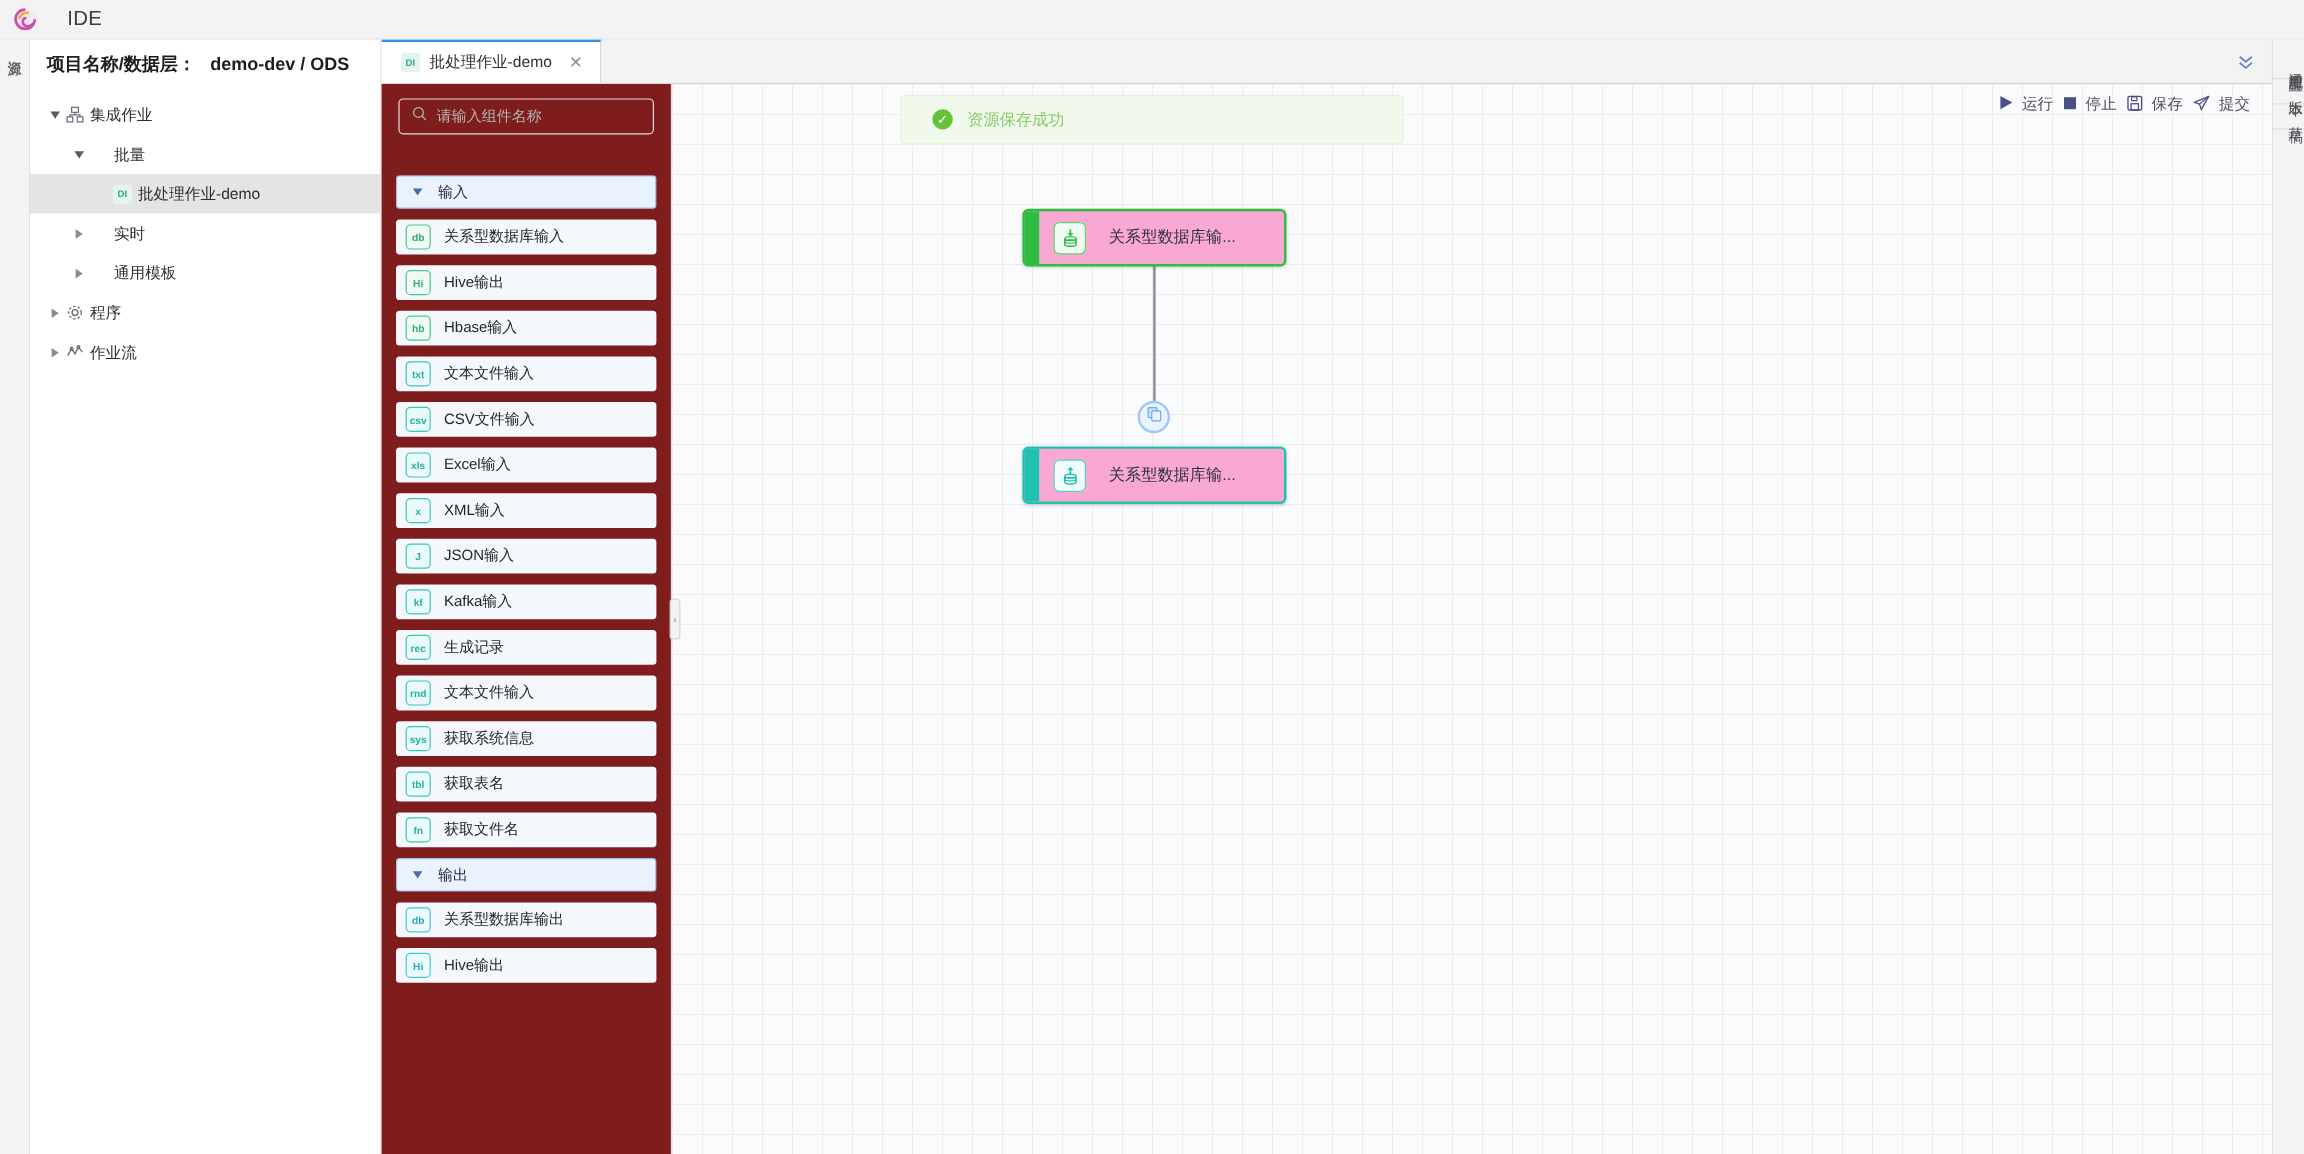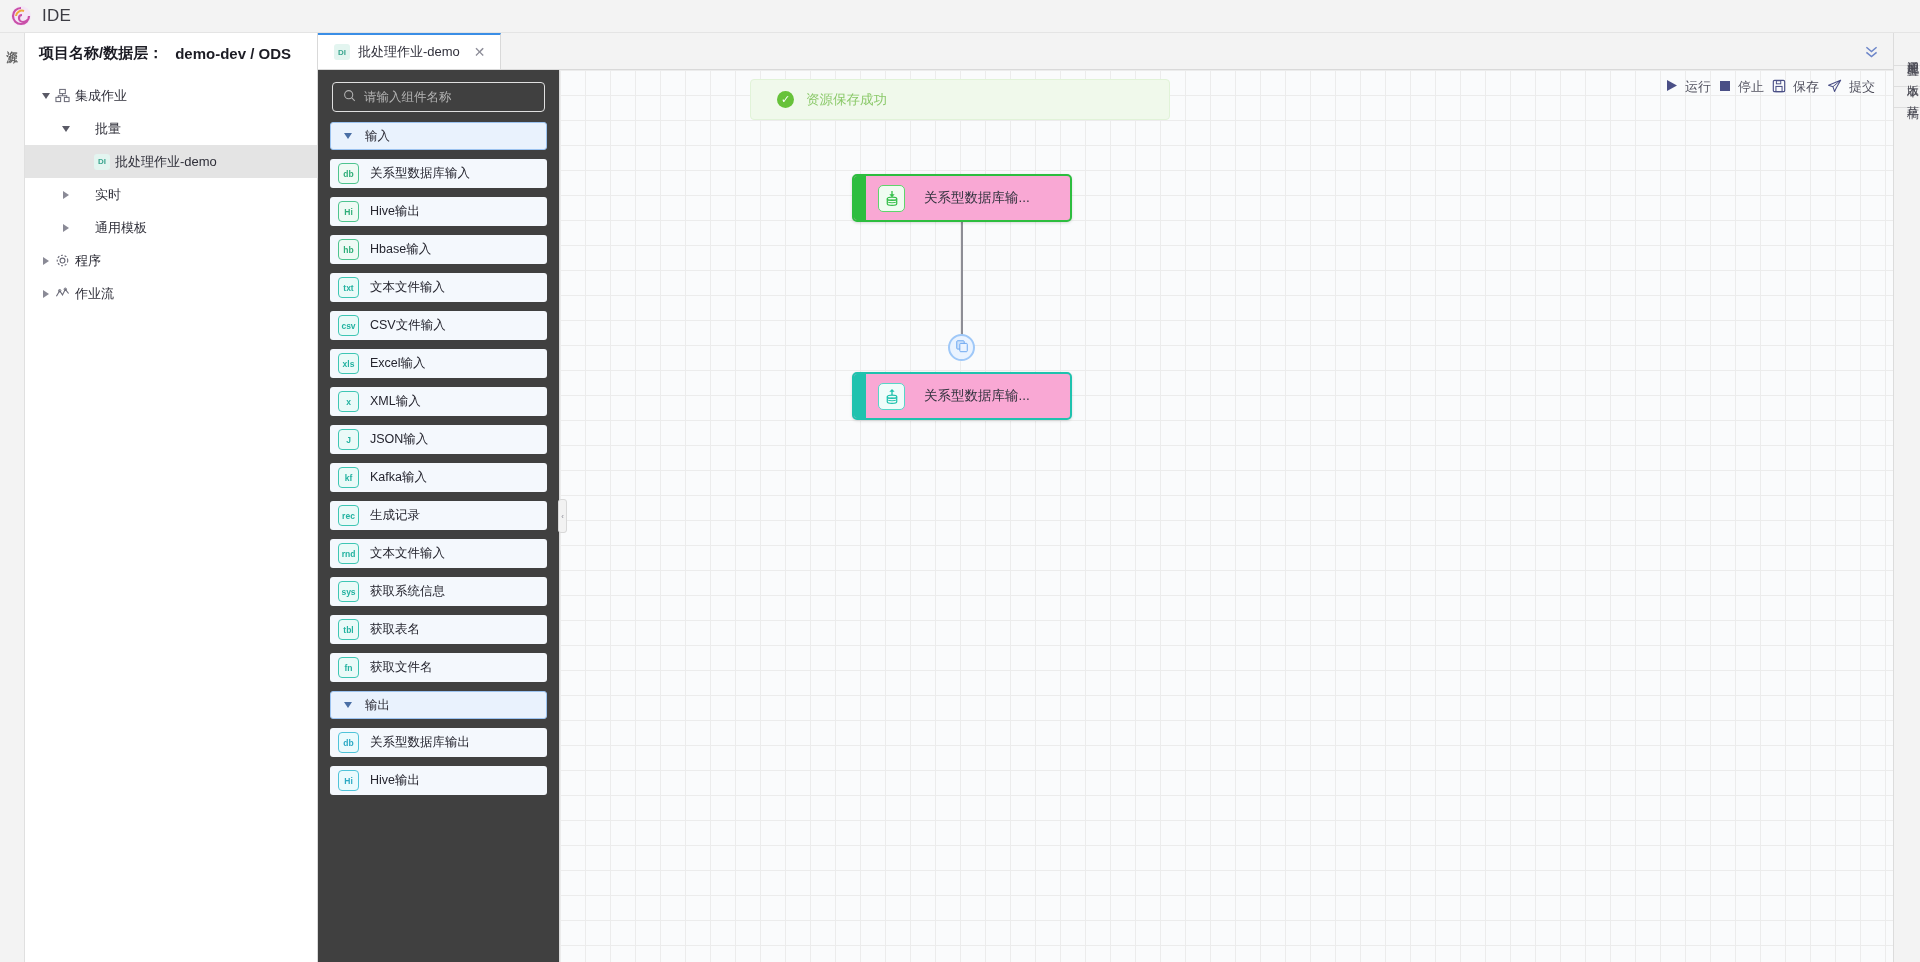--- a/index.html
+++ b/index.html
@@ -16,21 +16,21 @@
     height: 33px; width: 100%;
     background: #f3f3f3;
     border-bottom: 1px solid #e4e4e4;
     display: flex; align-items: center;
     padding-left: 10px;
     position: relative;
   }
   #app-logo { width: 22px; height: 22px; flex: 0 0 22px; }
   #app-title {
     font-size: 17px; color: #3c3c43;
-    margin-left: 10px; letter-spacing: .3px;
+    margin-left: 24px; letter-spacing: .3px;
   }
 
   
   #main {
     display: flex; width: 100%; height: 929px;
     align-items: stretch;
   }
 
   
   #left-rail {
@@ -110,22 +110,22 @@
     margin-left: auto; width: 44px;
     display: flex; align-items: center; justify-content: center;
     color: #6d86c9; cursor: pointer;
   }
 
   #editor-body { flex: 1 1 auto; display: flex; min-height: 0; }
 
   
   #palette {
     width: 242px; flex: 0 0 242px;
-    background: #404040; border-right: 1px solid #dcdcdc;
-    display: flex; flex-direction: column; position: relative;
+    background: #7f1d1d; border-right: 1px solid #dcdcdc;
+    display: flex; flex-direction: column; position: relative; gap: 24px;
   }
   #palette-search {
     margin: 12px 14px 10px 14px; height: 30px;
     border: 1px solid #e0e0e0; border-radius: 4px;
     display: flex; align-items: center; gap: 8px; padding: 0 10px;
   }
   #palette-search .ph { font-size: 12.5px; color: #b3b3b3; }
   #palette-list { flex: 1 1 auto; overflow: hidden; padding: 0 12px; }
 
   .pal-group {

